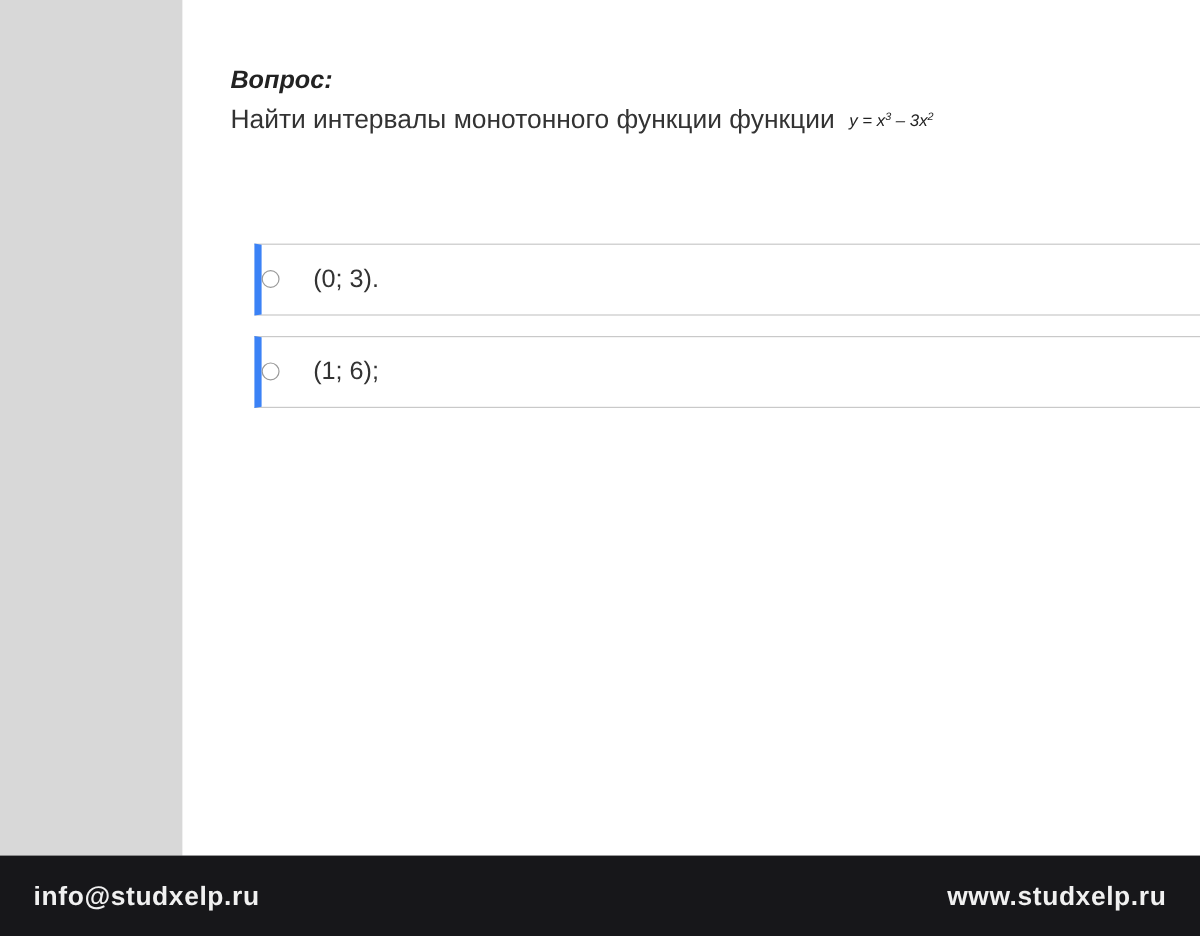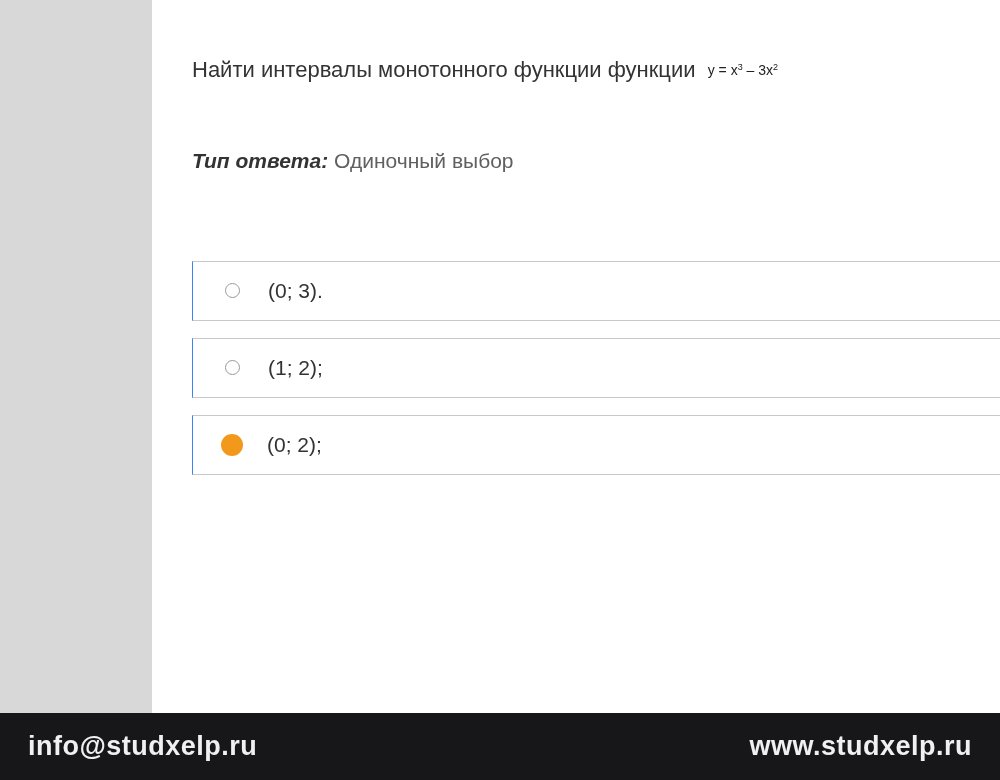--- a/index.html
+++ b/index.html
@@ -27,20 +27,21 @@
       color: #222;
       margin-bottom: 6px;
     }
     .question-text {
       font-size: 22px;
       color: #333;
       font-weight: 400;
       line-height: 1.35;
     }
     .formula {
+      font-style: italic;
       font-size: 14px;
       color: #222;
       margin-left: 6px;
       vertical-align: 2px;
     }
     .formula sup { font-size: 9px; vertical-align: 5px; }
     .answer-type-row {
       margin-top: 64px;
       font-size: 21px;
       color: #333;
@@ -51,28 +52,28 @@
     }
     .answer-type-value {
       color: #606060;
       font-weight: 400;
     }
     .options {
       margin-top: 88px;
     }
     .option {
       border-top: 1px solid #c9c9c9;
-      border-left: 1px solid #3b82f6;
+      border-left: 6px solid #3b82f6;
       border-bottom: 1px solid #c9c9c9;
       height: 60px;
       display: flex;
       align-items: center;
       margin-bottom: 17px;
-      padding-left: 32px;
       background: #fff;
+      margin-left: 20px;
     }
     .radio {
       width: 15px;
       height: 15px;
       border-radius: 50%;
       border: 1px solid #9a9a9a;
       background: #fff;
       flex: 0 0 auto;
       margin-right: 28px;
     }
@@ -93,51 +94,44 @@
       left: 0;
       right: 0;
       bottom: 0;
       height: 67px;
       background: #17171a;
       color: #f0f0f0;
       display: flex;
       align-items: center;
       justify-content: space-between;
       padding: 0 28px 0 28px;
-      font-size: 27px;
+      font-size: 22px;
       font-weight: 600;
       letter-spacing: 0.5px;
     }
   </style>
 </head>
 <body>
 
 <div class="content-card">
+  <div class="question-label">Вопрос:</div>
   <div class="question-text">
     <span>Найти интервалы монотонного функции функции</span>
     <span class="formula">y = x<sup>3</sup> – 3x<sup>2</sup></span>
   </div>
 
-  <div class="answer-type-row">
-    <span class="answer-type-label">Тип ответа:</span>
-    <span class="answer-type-value"> <span>Одиночный выбор</span></span>
-  </div>
 
   <div class="options">
     <div class="option">
       <span class="radio"></span>
       <span class="option-text">(0; 3).</span>
     </div>
     <div class="option">
       <span class="radio"></span>
-      <span class="option-text">(1; 2);</span>
-    </div>
-    <div class="option">
-      <span class="radio selected"></span>
-      <span class="option-text">(0; 2);</span>
+      <span class="option-text">(1; 6);</span>
     </div>
   </div>
 </div>
 
 <div class="footer">
   <span>info@studxelp.ru</span>
   <span>www.studxelp.ru</span>
 </div>
 
 </body></html>

